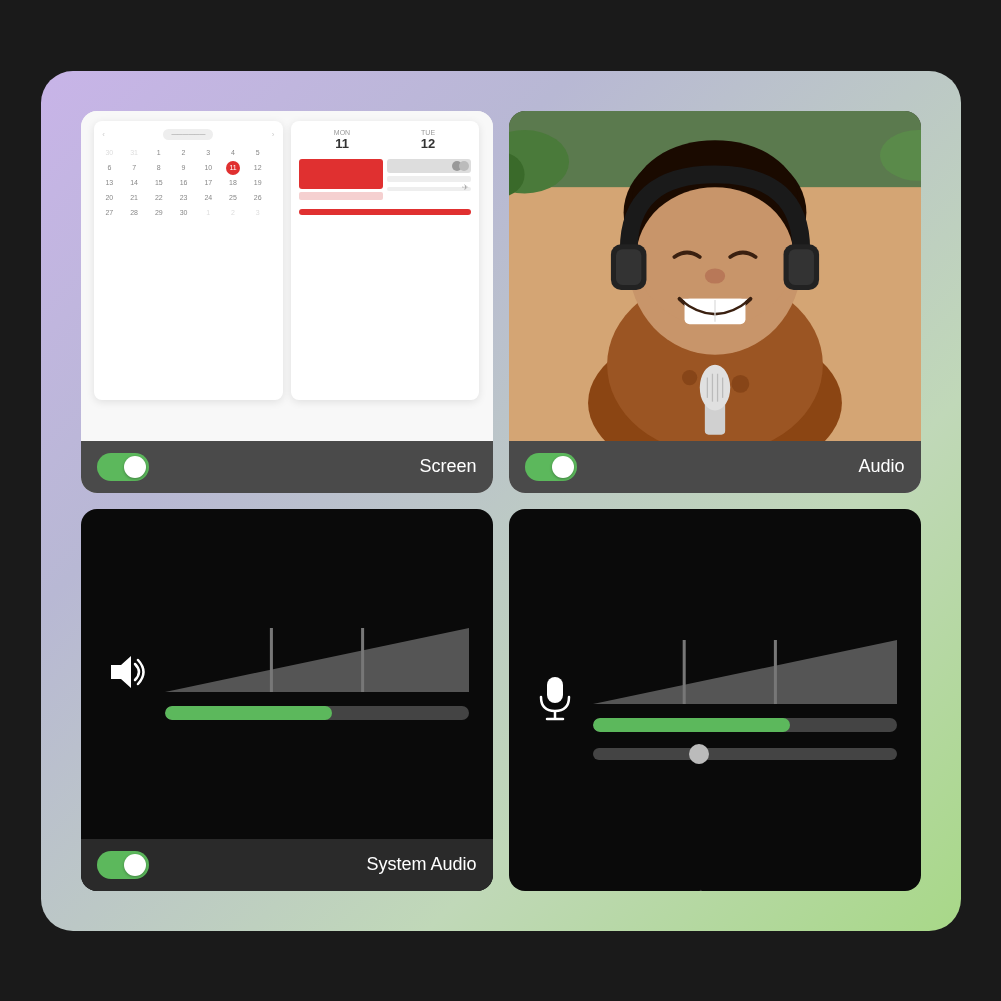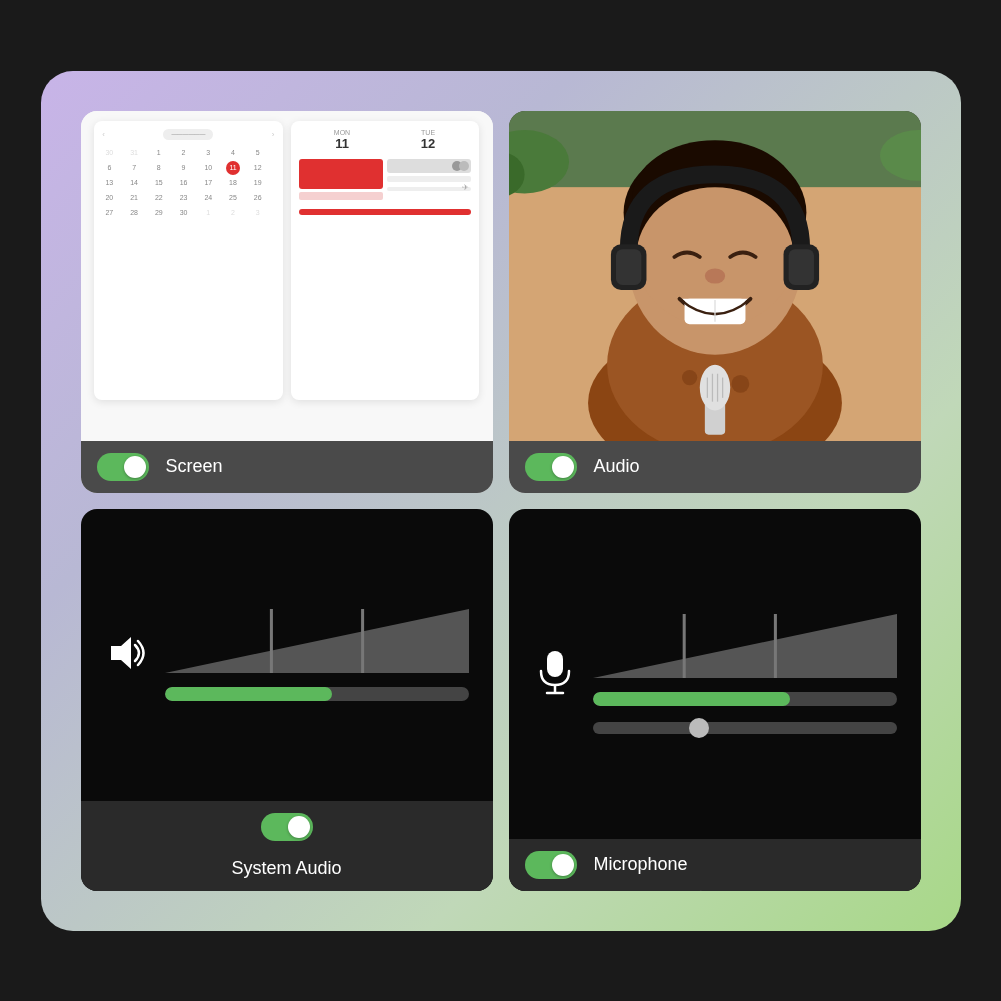--- a/index.html
+++ b/index.html
@@ -200,20 +200,21 @@
       transform: translateY(-50%);
     }
 
     
     .toggle-bar {
       padding: 12px 16px;
       display: flex;
       align-items: center;
       gap: 17px;
       background: #3a3a3a;
+      justify-content: space-between;
     }
 
     .card-screen .toggle-bar,
     .card-camera .toggle-bar {
       background: #4a4a4a;
     }
 
     .toggle-switch {
       width: 52px;
       height: 28px;
@@ -438,21 +439,21 @@
               <line x1="70" y1="0" x2="70" y2="64" stroke="#777" stroke-width="2"></line>
               <line x1="130" y1="0" x2="130" y2="64" stroke="#777" stroke-width="2"></line>
             </svg>
           </div>
 
           <div class="volume-track">
             <div class="volume-fill" style="width: 55%;"></div>
           </div>
         </div>
       </div>
-      <div class="toggle-bar" style="background:#2a2a2a;flex-direction:column;">
+      <div class="toggle-bar" style="background:#2a2a2a;">
         <div class="toggle-switch">
           <div class="knob"></div>
         </div>
         <span class="toggle-label">System Audio</span>
       </div>
     </div>
 
     <div class="card card-mic" style="position:relative;">
       <div class="audio-viz">
 
@@ -481,26 +482,20 @@
 
           <div class="volume-track">
             <div class="volume-fill" style="width: 65%;"></div>
           </div>
 
           <div class="volume-track-gray" style="margin-top:8px;height:12px;background:#444;border-radius:6px;position:relative;">
             <div class="volume-thumb" style="left: calc(35% - 10px);"></div>
           </div>
         </div>
       </div>
-      <div class="toggle-bar" style="background:#2a2a2a;position:relative;">
-        <div class="toggle-switch">
-          <div class="knob"></div>
-        </div>
-        <span class="toggle-label">Microphone</span>
-      </div>
 
       <div class="cursor-overlay">
         <svg class="cursor-svg" viewBox="0 0 50 65" fill="none" xmlns="http://www.w3.org/2000/svg">
           <path d="M4 4 L4 52 L16 40 L26 58 L32 55 L22 37 L38 37 Z" fill="white" stroke="#333" stroke-width="2" stroke-linejoin="round"></path>
         </svg>
       </div>
     </div>
 
   </div>
 </div>

